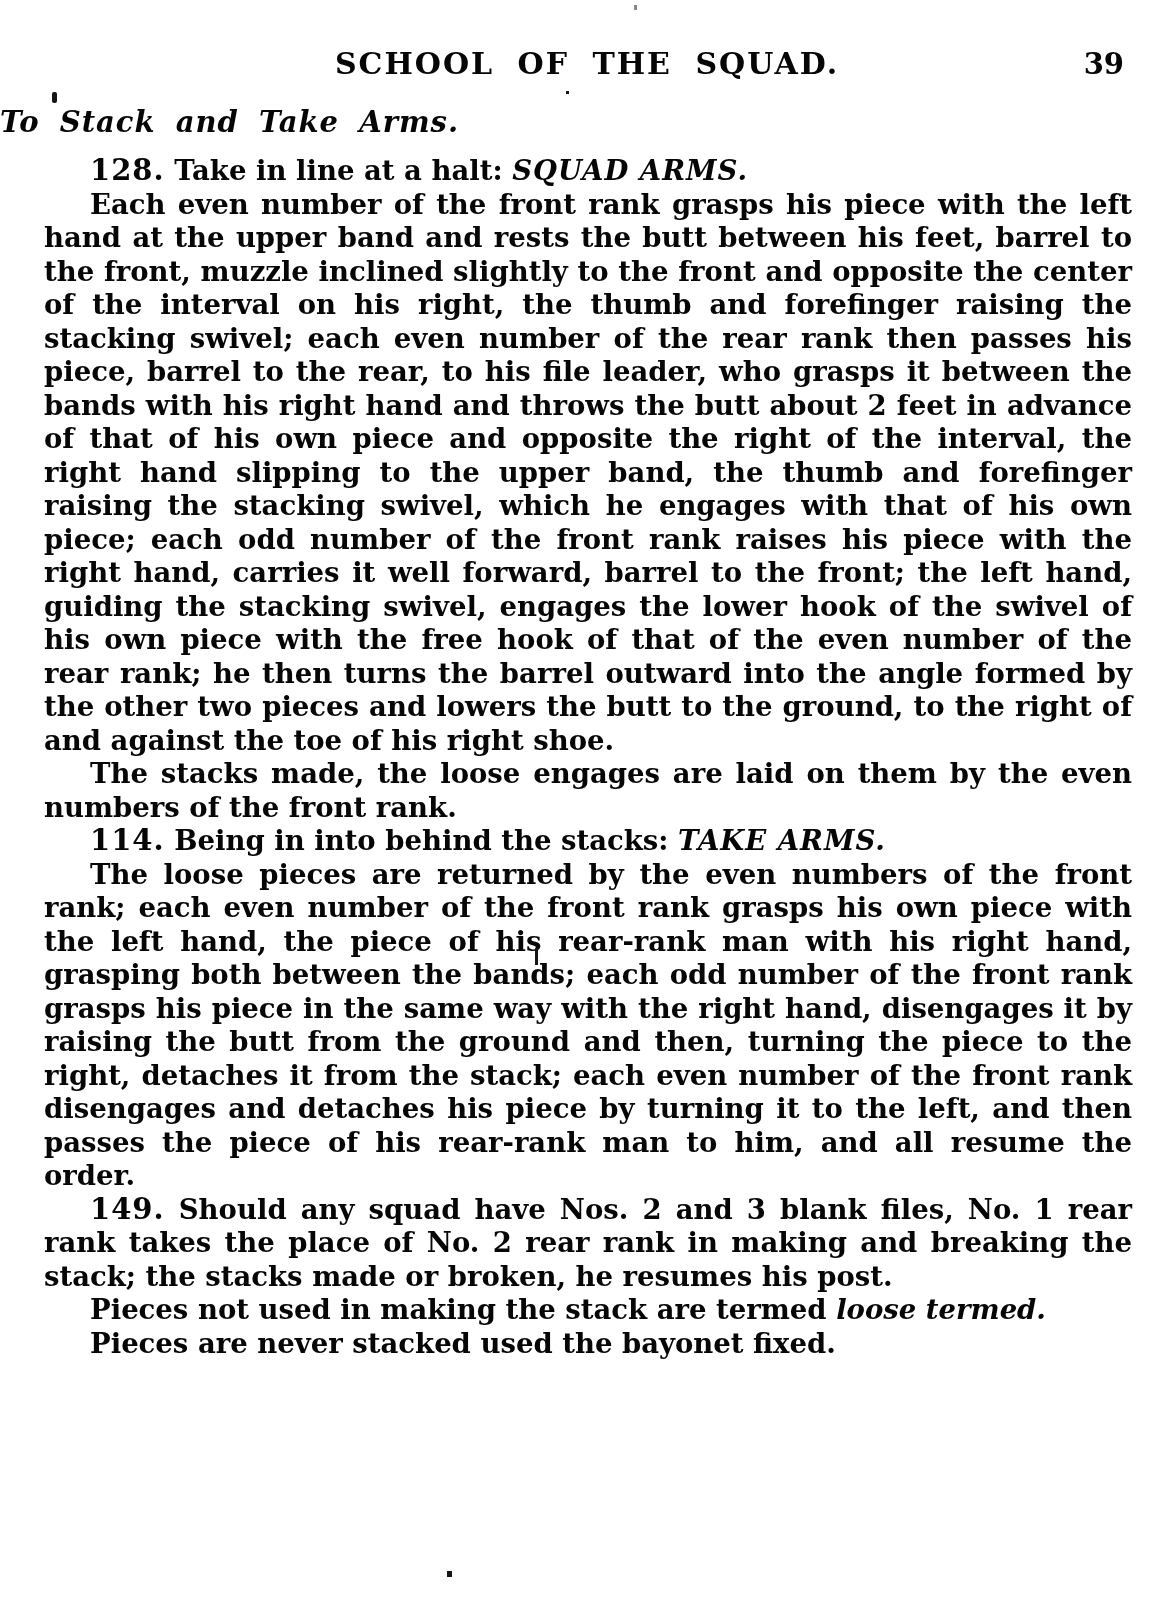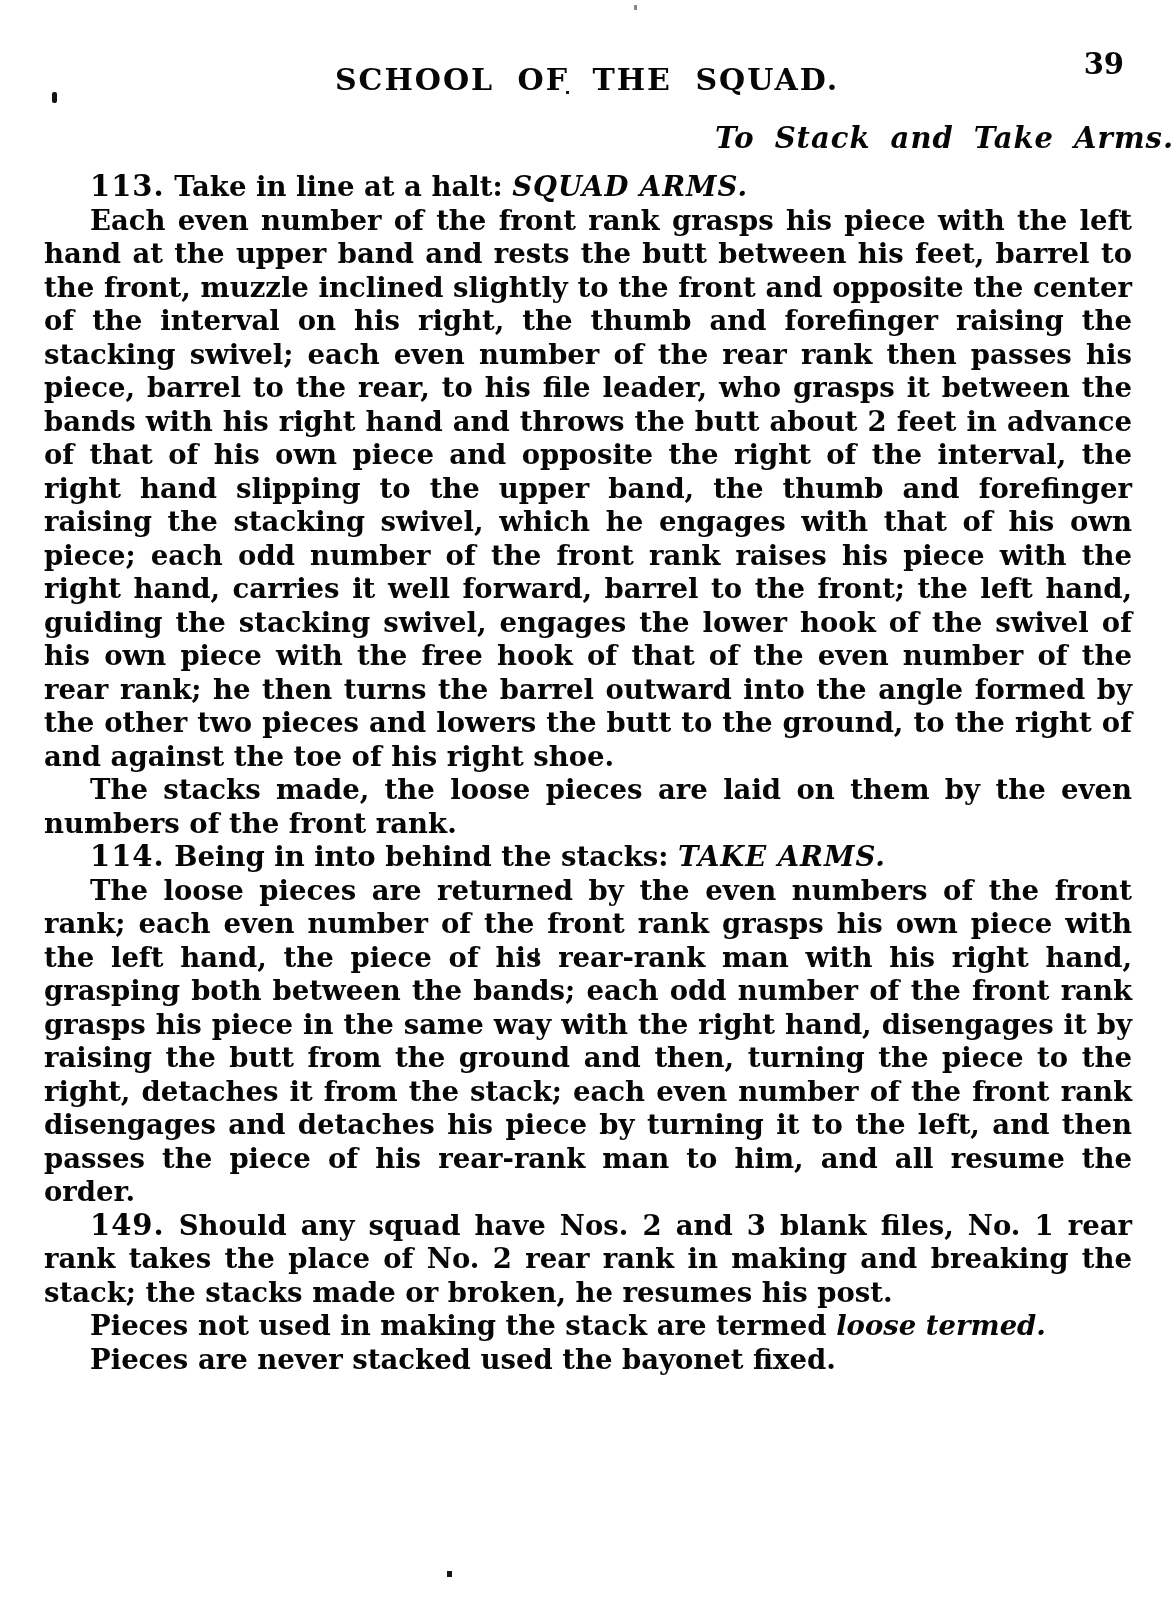--- a/index.html
+++ b/index.html
@@ -6,39 +6,39 @@
   .page {
     position: relative;
     width: 1174px;
     height: 1599px;
     background: #ffffff;
     color: #060606;
     font-family: "DejaVu Serif", serif;
     overflow: hidden;
   }
   .running-title {
-    padding-top: 64px;
+    padding-top: 48px;
     text-align: center;
     font-weight: bold;
     font-size: 30px;
     letter-spacing: 2px;
     word-spacing: 11px;
     line-height: 32px;
   }
   .page-number {
     position: absolute;
     top: 48px;
     right: 50px;
     font-weight: bold;
     font-size: 29px;
     line-height: 32px;
   }
   .section-heading {
     margin-top: 26px;
-    text-align: right;
+    text-align: left;
     font-weight: bold;
     font-style: italic;
     font-size: 29px;
     letter-spacing: 1px;
     word-spacing: 9px;
     line-height: 32px;
   }
   .text-block {
     margin: 16px 42px 0 44px;
     font-size: 27.5px;
@@ -77,25 +77,25 @@
 <div class="page">
 
   <div class="running-title">SCHOOL OF THE SQUAD.</div>
 
   <div class="page-number">39</div>
 
   <div class="section-heading">To Stack and Take Arms.</div>
 
   <div class="text-block">
 
-    <p><span class="pnum">113.</span> <span>Take in line at a halt:</span> <span class="cmd">SQUAD ARMS.</span></p>
+    <p><span class="pnum">128.</span> <span>Take in line at a halt:</span> <span class="cmd">SQUAD ARMS.</span></p>
 
     <p>Each even number of the front rank grasps his piece with the left hand at the upper band and rests the butt between his feet, barrel to the front, muzzle inclined slightly to the front and opposite the center of the interval on his right, the thumb and forefinger raising the stacking swivel; each even number of the rear rank then passes his piece, barrel to the rear, to his file leader, who grasps it between the bands with his right hand and throws the butt about 2 feet in advance of that of his own piece and opposite the right of the interval, the right hand slipping to the upper band, the thumb and forefinger raising the stacking swivel, which he engages with that of his own piece; each odd number of the front rank raises his piece with the right hand, carries it well forward, barrel to the front; the left hand, guiding the stacking swivel, engages the lower hook of the swivel of his own piece with the free hook of that of the even number of the rear rank; he then turns the barrel outward into the angle formed by the other two pieces and lowers the butt to the ground, to the right of and against the toe of his right shoe.</p>
 
-    <p>The stacks made, the loose pieces are laid on them by the even numbers of the front rank.</p>
+    <p>The stacks made, the loose engages are laid on them by the even numbers of the front rank.</p>
 
 
     <p><span class="pnum">114.</span> <span>Being in into behind the stacks:</span> <span class="cmd">TAKE ARMS.</span></p>
 
     <p>The loose pieces are returned by the even numbers of the front rank; each even number of the front rank grasps his own piece with the left hand, the piece of his rear-rank man with his right hand, grasping both between the bands; each odd number of the front rank grasps his piece in the same way with the right hand, disengages it by raising the butt from the ground and then, turning the piece to the right, detaches it from the stack; each even number of the front rank disengages and detaches his piece by turning it to the left, and then passes the piece of his rear-rank man to him, and all resume the order.</p>
 
     <p><span class="pnum">149.</span> <span>Should any squad have Nos. 2 and 3 blank files, No. 1 rear rank takes the place of No. 2 rear rank in making and breaking the stack; the stacks made or broken, he resumes his post.</span></p>
 
     <p><span>Pieces not used in making the stack are termed</span> <span class="term">loose termed.</span></p>
 

